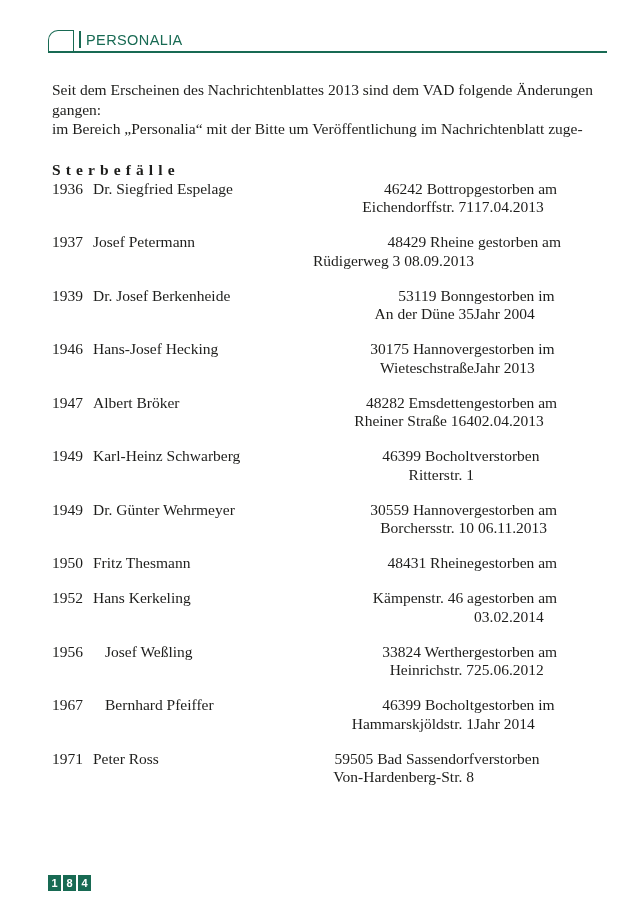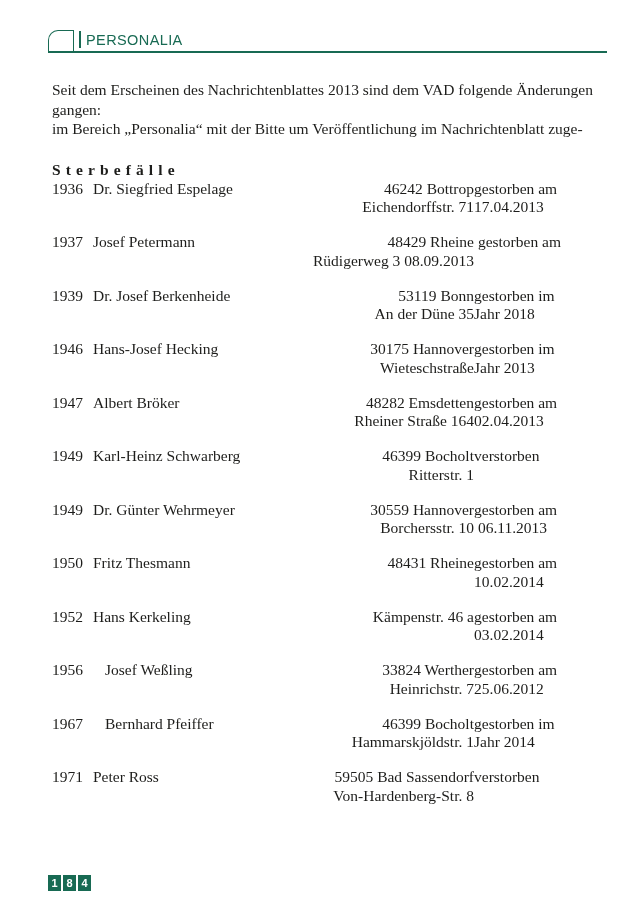--- a/index.html
+++ b/index.html
@@ -80,21 +80,21 @@
           </div>
         </div>
         <div class="row">
           <div class="col1 tline"><span class="year">1939</span><span>Dr. Josef Berkenheide</span></div>
           <div class="col2">
             <div class="tline">53119 Bonn</div>
             <div class="tline">An der Düne 35</div>
           </div>
           <div class="col3">
             <div class="tline">gestorben im</div>
-            <div class="tline">Jahr 2018</div>
+            <div class="tline">Jahr 2004</div>
           </div>
         </div>
         <div class="row">
           <div class="col1 tline"><span class="year">1946</span><span>Hans-Josef Hecking</span></div>
           <div class="col2">
             <div class="tline">30175 Hannover</div>
             <div class="tline">Wieteschstraße</div>
           </div>
           <div class="col3">
             <div class="tline">gestorben im</div>
@@ -133,21 +133,20 @@
             <div class="tline"> 06.11.2013</div>
           </div>
         </div>
         <div class="row">
           <div class="col1 tline"><span class="year">1950</span><span>Fritz Thesmann</span></div>
           <div class="col2">
             <div class="tline">48431 Rheine</div>
           </div>
           <div class="col3">
             <div class="tline">gestorben am</div>
-            <div class="tline">10.02.2014</div>
           </div>
         </div>
         <div class="row">
           <div class="col1 tline"><span class="year">1952</span><span>Hans Kerkeling</span></div>
           <div class="col2">
             <div class="tline">Kämpenstr. 46 a</div>
           </div>
           <div class="col3">
             <div class="tline">gestorben am</div>
             <div class="tline">03.02.2014</div>

